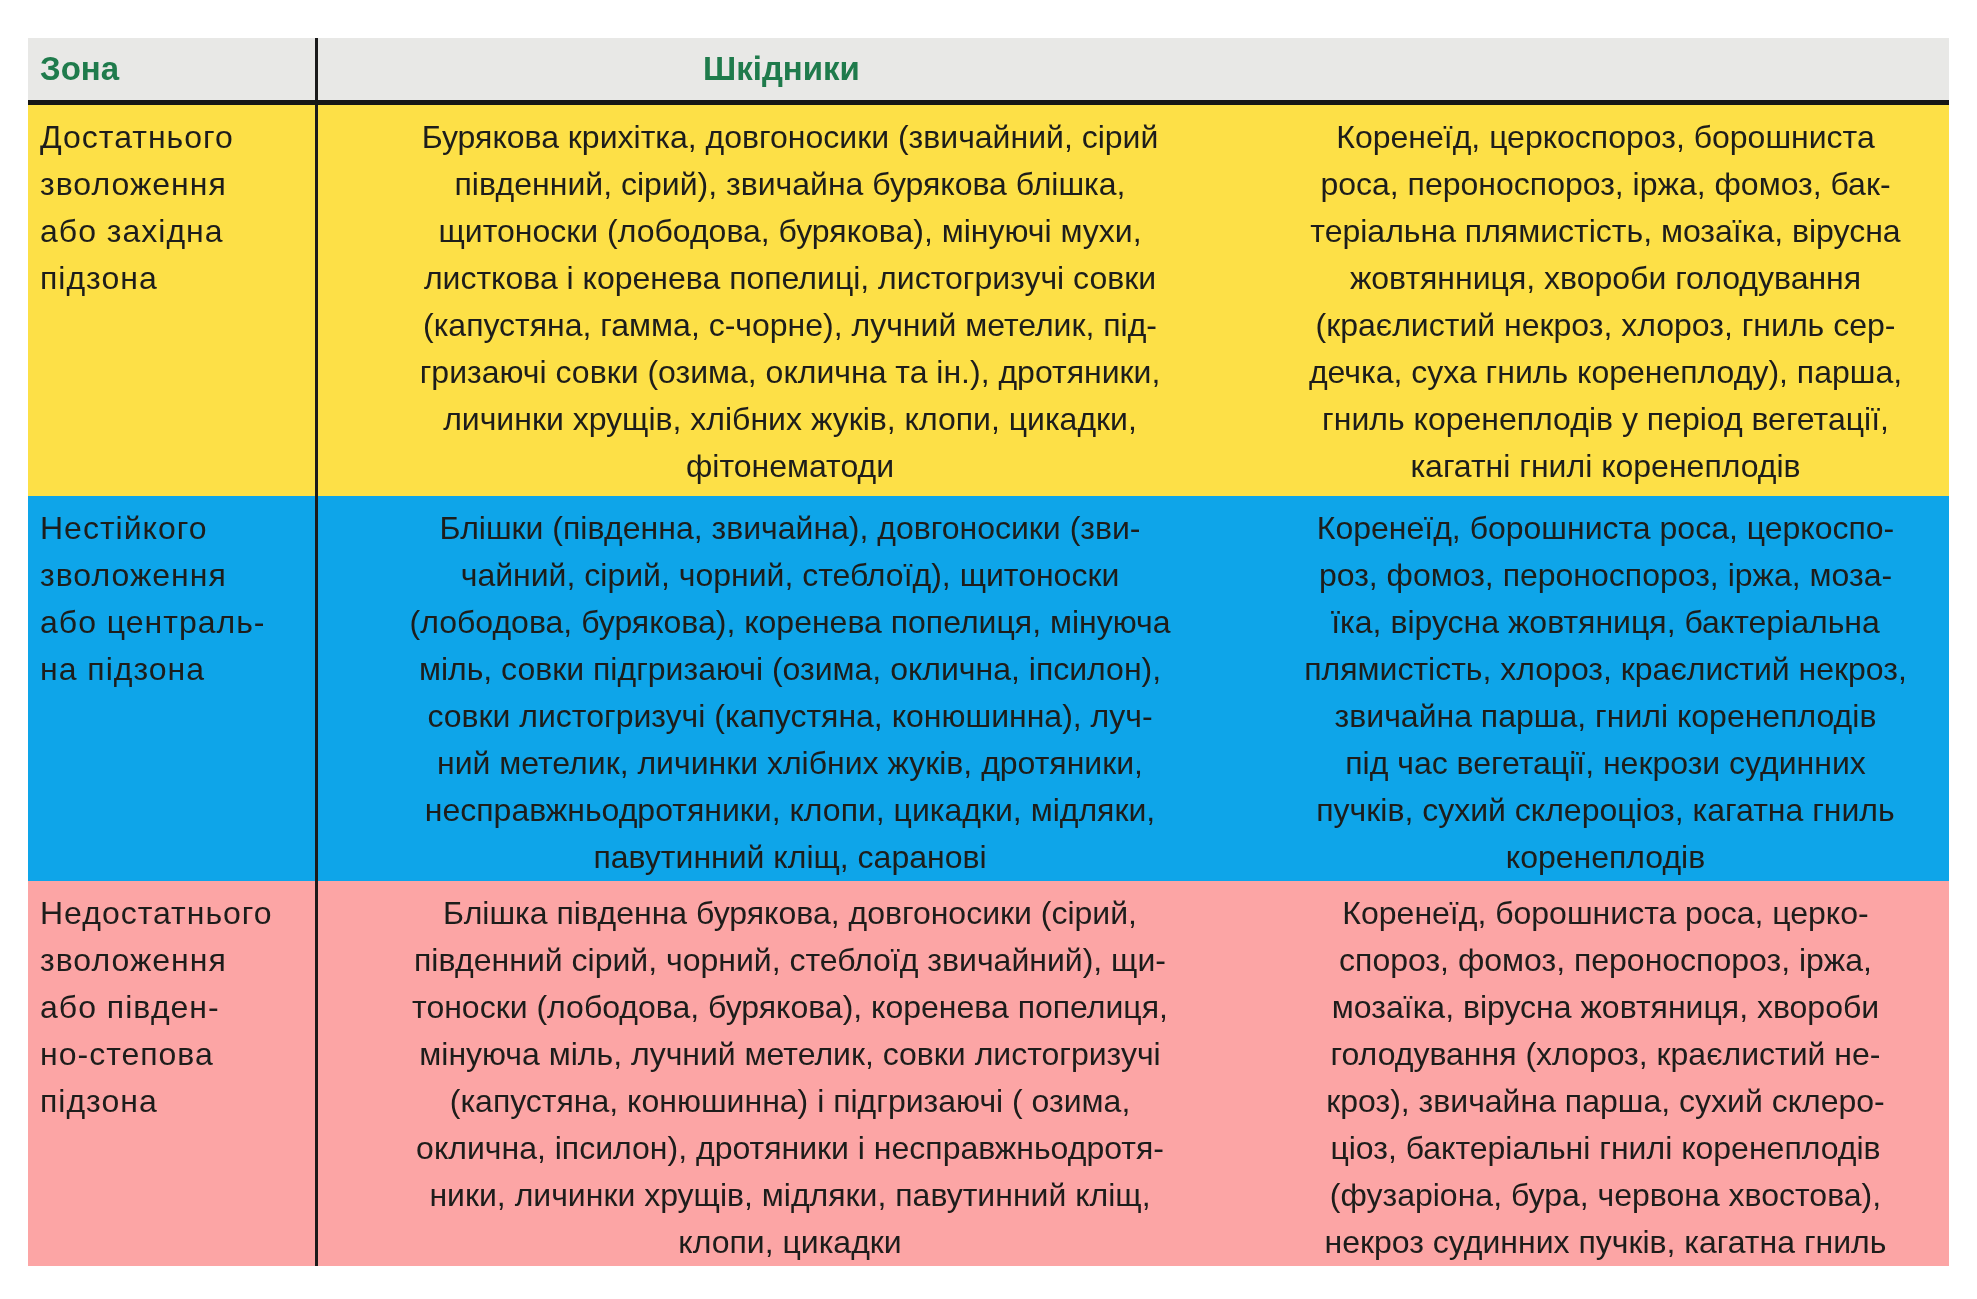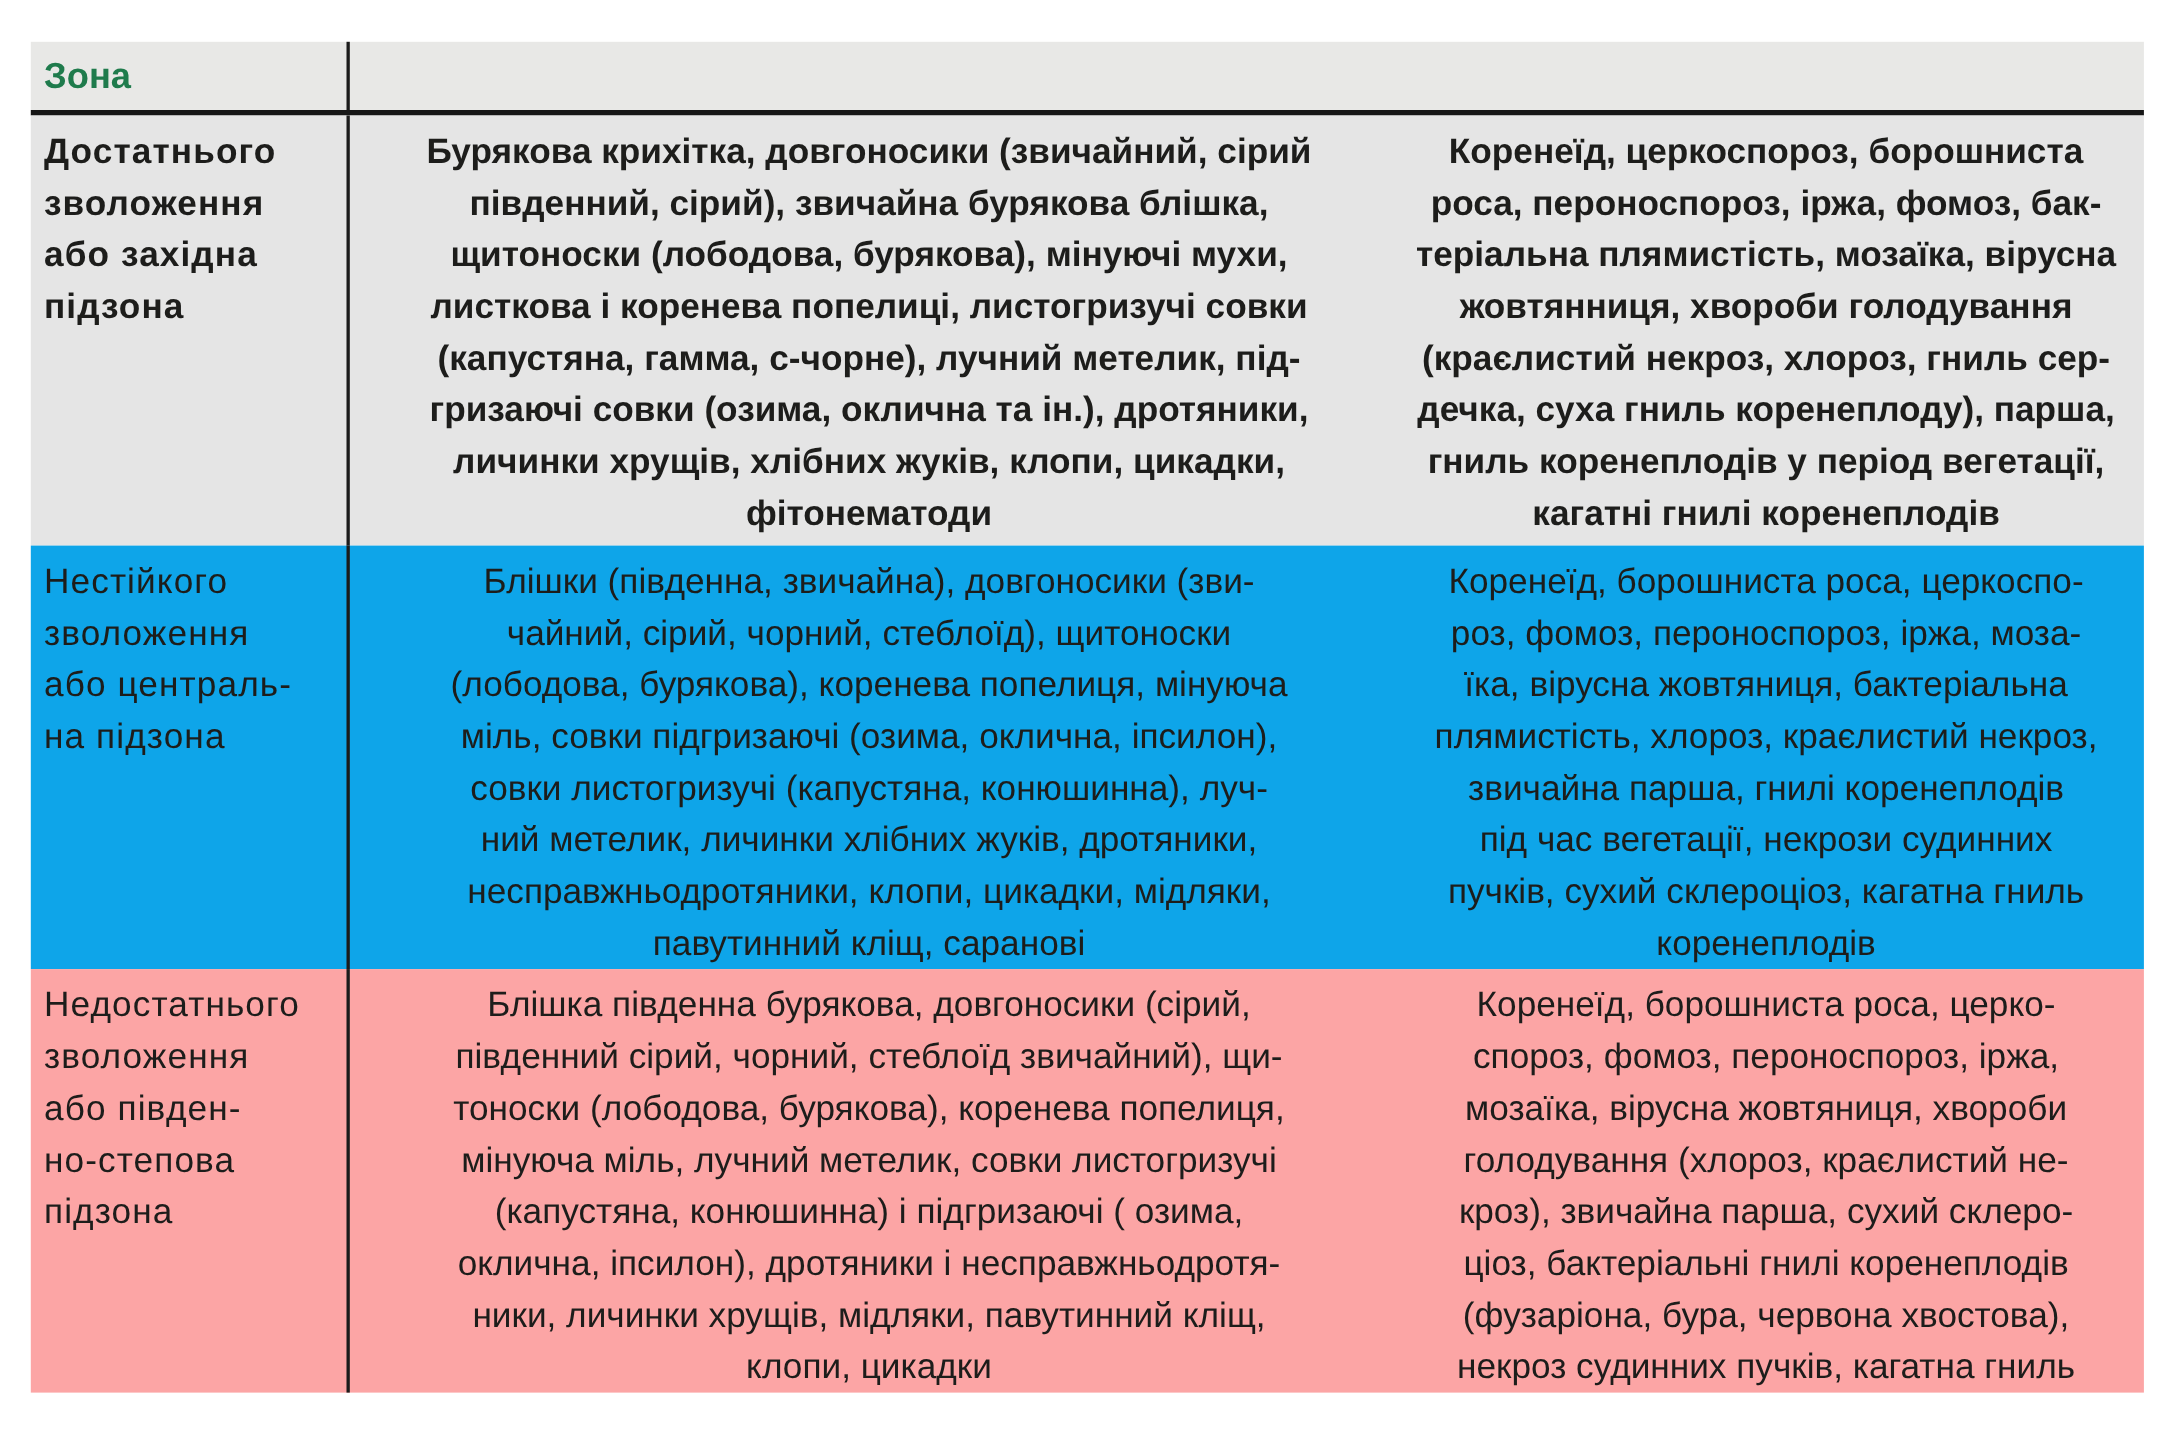--- a/index.html
+++ b/index.html
@@ -26,21 +26,21 @@
   .th {
     display: flex; align-items: center;
     font-weight: bold;
     font-size: 33px;
     color: #1f7b4c;
     box-sizing: border-box;
   }
   .th.zone { padding-left: 12px; justify-content: flex-start; }
   .th.center { justify-content: center; }
 
-  .r1 { min-height: 391px; background: #e5e5e5; font-weight: bold; }
+  .r1 { min-height: 391px; background: #fde047; }
   .r2 { min-height: 383px; background: #0ea5e9; }
   .r3 { min-height: 383px; background: #fca5a5; }
 
   .td {
     box-sizing: border-box;
     font-size: 32px;
     line-height: 47px;
     color: #1d1d1b;
     white-space: pre-line;
   }
@@ -57,20 +57,21 @@
   .col1 { border-right: 3px solid #1b1b1b; }
 </style>
 </head>
 <body>
 
 <div class="page">
   <div class="table">
 
     <div class="trow thead">
       <div class="th zone col1">Зона</div>
+      <div class="th center">Шкідники</div>
     </div>
 
     <div class="trow r1">
       <div class="td zone col1">Достатнього
 зволоження
 або західна
 підзона</div>
       <div class="td center">Бурякова крихітка, довгоносики (звичайний, сірий
 південний, сірий), звичайна бурякова блішка,
 щитоноски (лободова, бурякова), мінуючі мухи,

